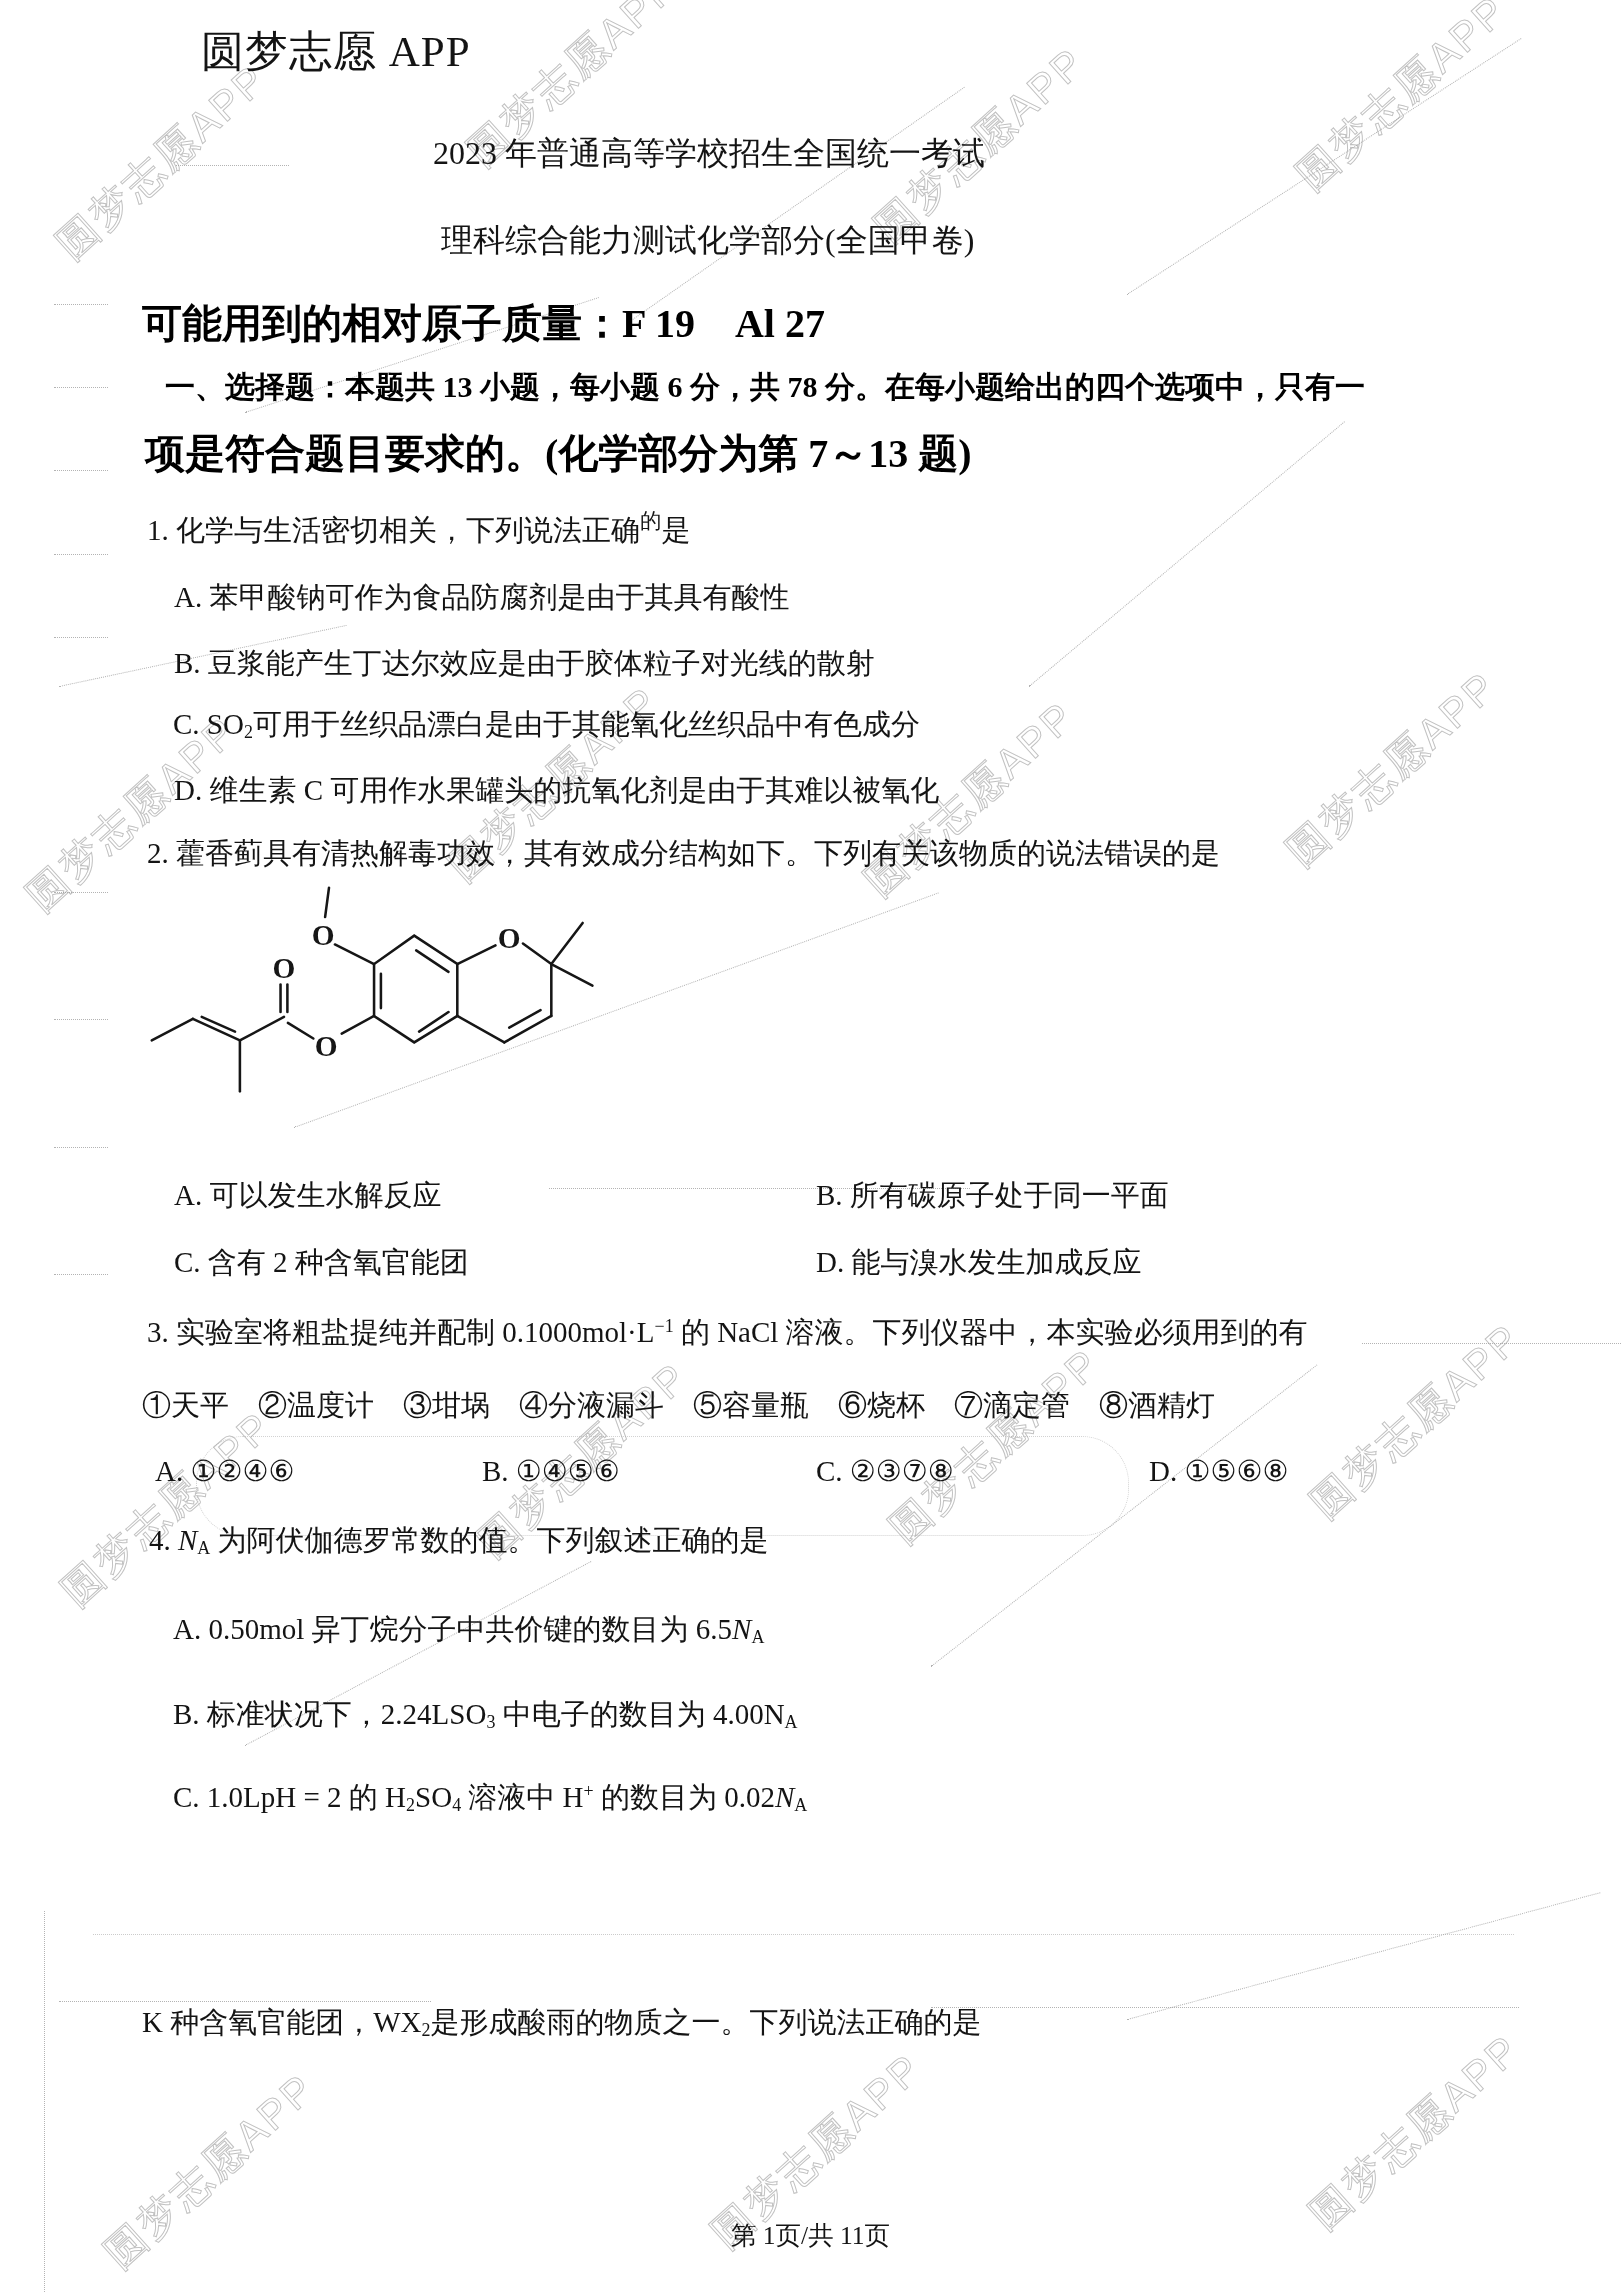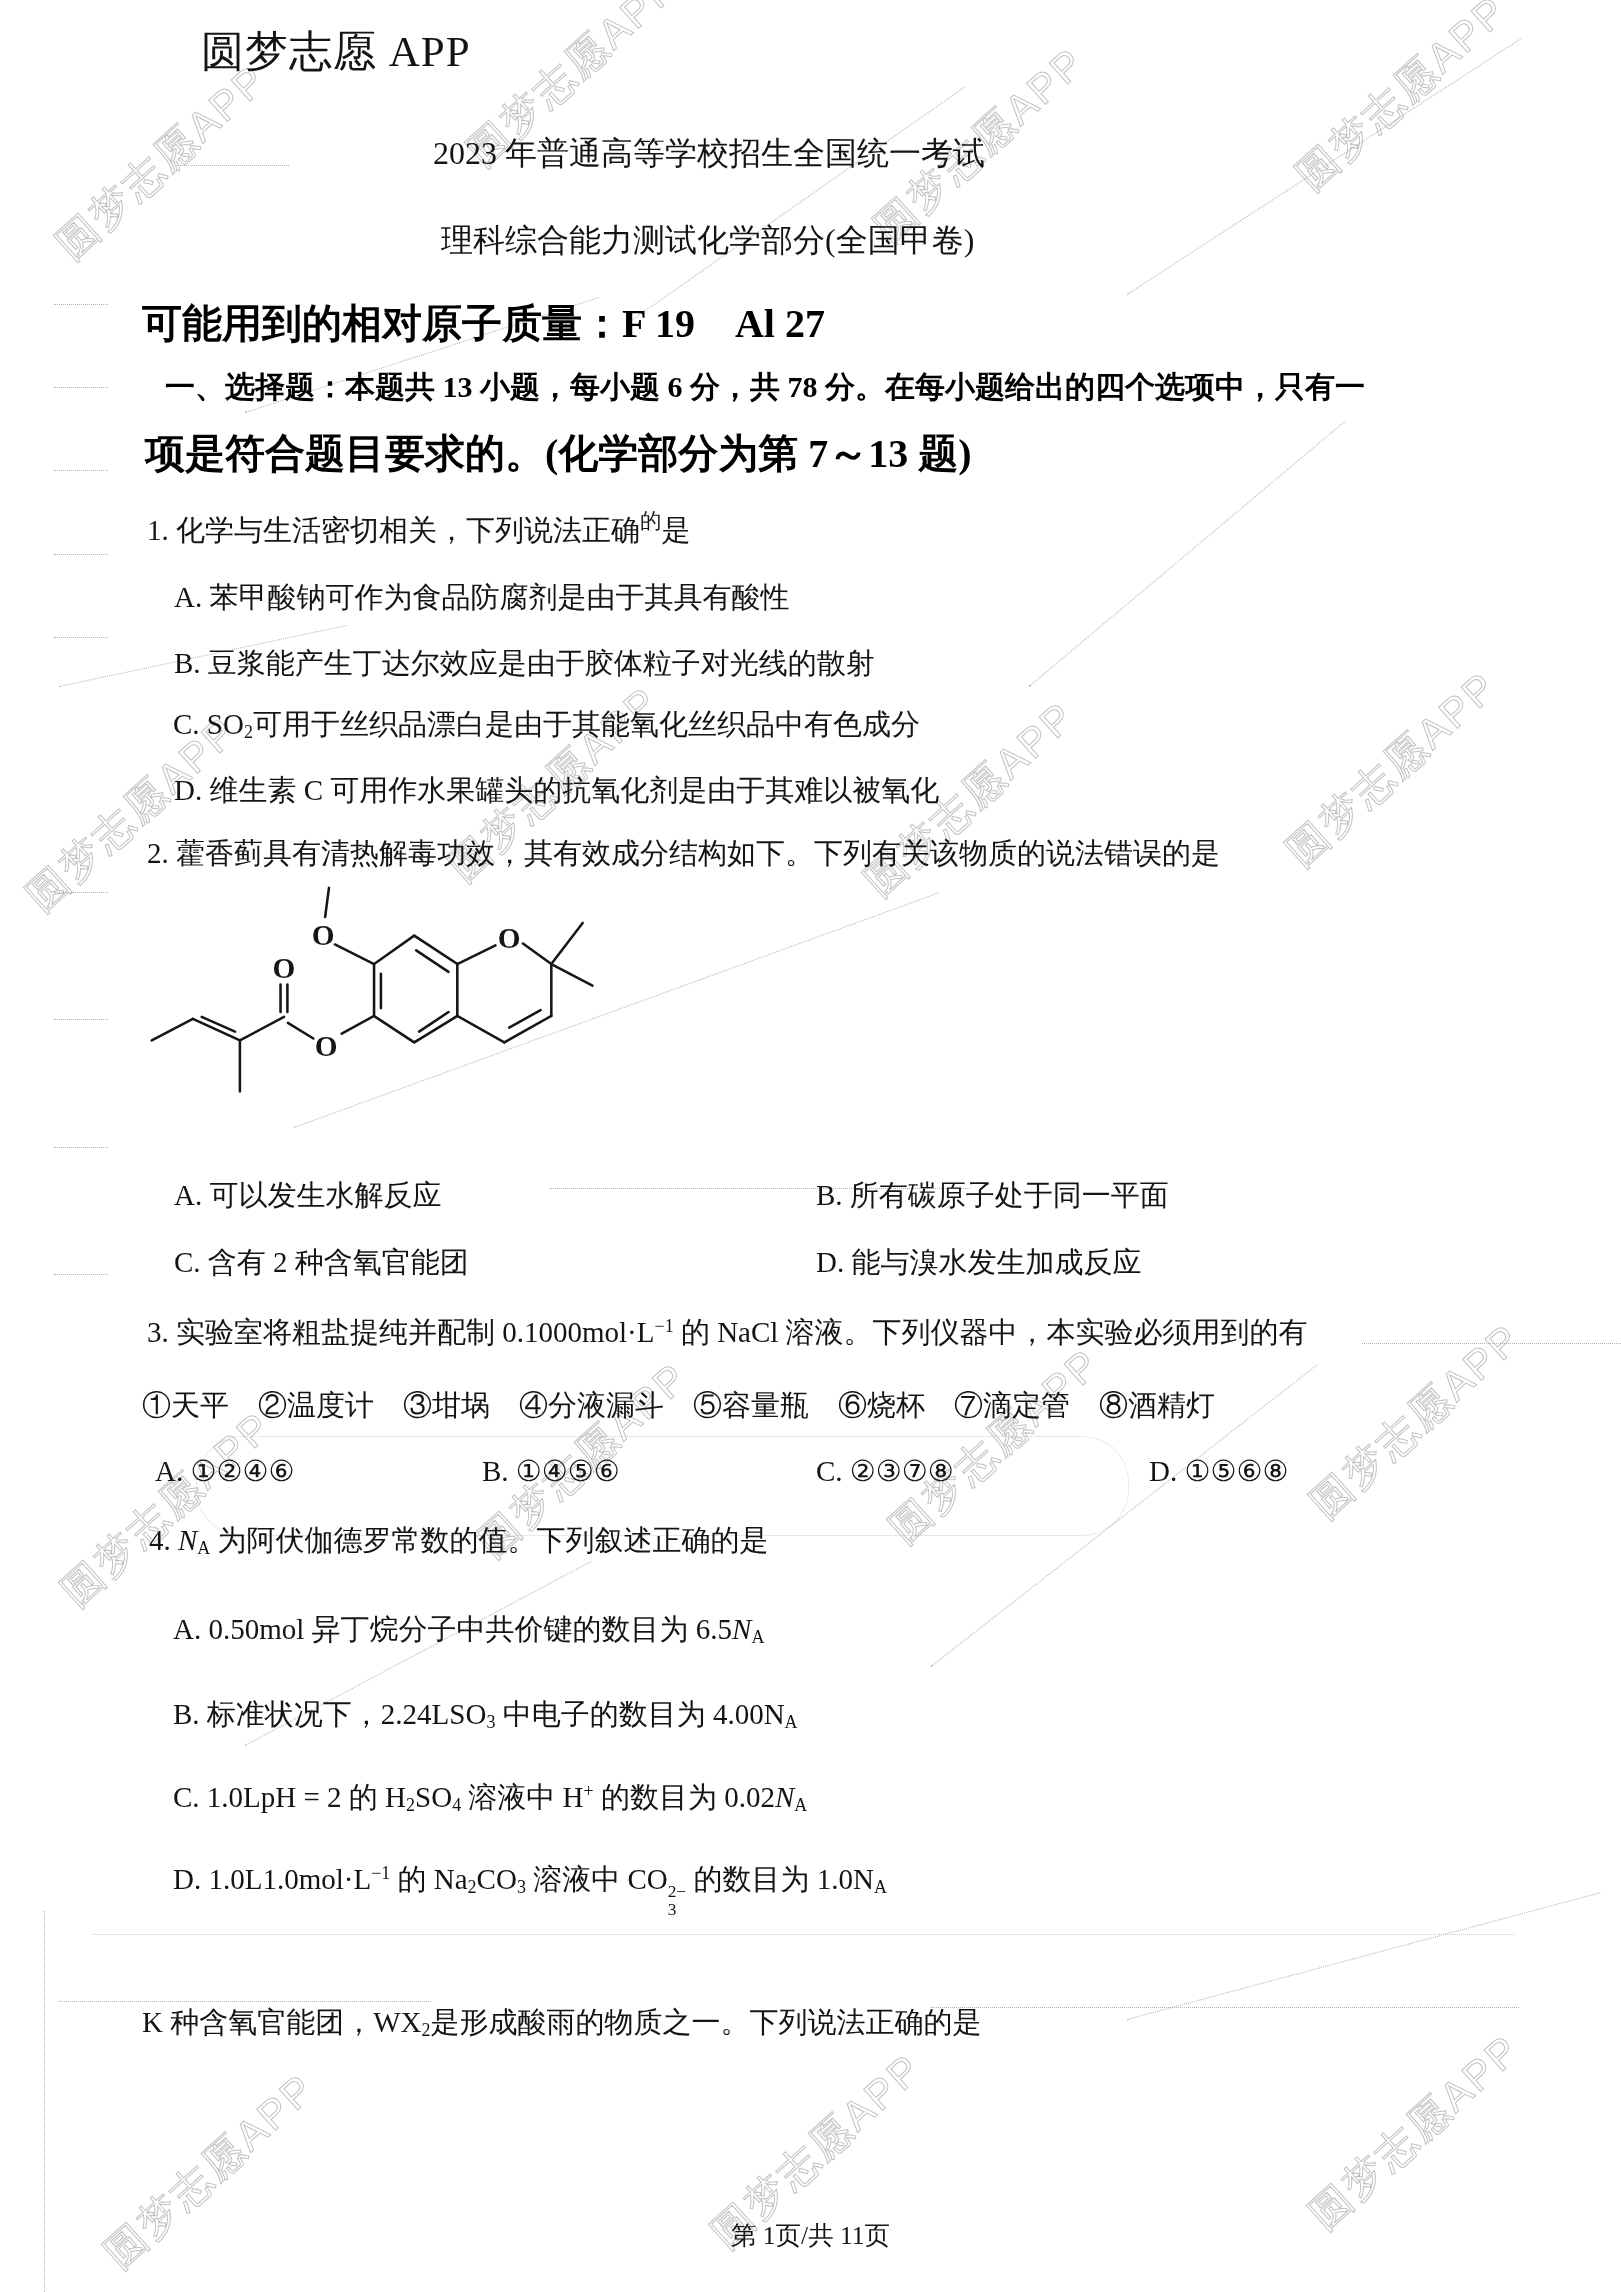--- a/index.html
+++ b/index.html
@@ -167,26 +167,20 @@
     </div>
     <div class="line" style="left:173px;top:1612px;">
       <span>A. 0.50mol 异丁烷分子中共价键的数目为 6.5</span><span class="it">N</span><span class="sb">A</span>
     </div>
     <div class="line" style="left:173px;top:1697px;">
       <span>B. 标准状况下，2.24LSO</span><span class="sb">3</span><span> 中电子的数目为 4.00N</span><span class="sb">A</span>
     </div>
     <div class="line" style="left:173px;top:1780px;">
       <span>C. 1.0LpH = 2 的 H</span><span class="sb">2</span><span>SO</span><span class="sb">4</span><span> 溶液中 H</span><span class="sp">+</span><span> 的数目为 0.02</span><span class="it">N</span><span class="sb">A</span>
     </div>
-    <div class="line" style="left:173px;top:1862px;">
-      <span>D. 1.0L1.0mol·L</span><span class="sp">−1</span><span> 的 Na</span><span class="sb">2</span><span>CO</span><span class="sb">3</span><span> 溶液中 CO</span><span class="stack">
-          <span>2−</span>
-          <span>3</span>
-        </span><span> 的数目为 1.0N</span><span class="sb">A</span>
-    </div>
 
     <div class="line" style="left:142px;top:2005px;">
       <span>K 种含氧官能团，WX</span><span class="sb">2</span><span>是形成酸雨的物质之一。下列说法正确的是</span>
     </div>
 
     <div class="line footer" style="top:2221px;">第 1页/共 11页</div>
 
   </div>
 </div>
 

